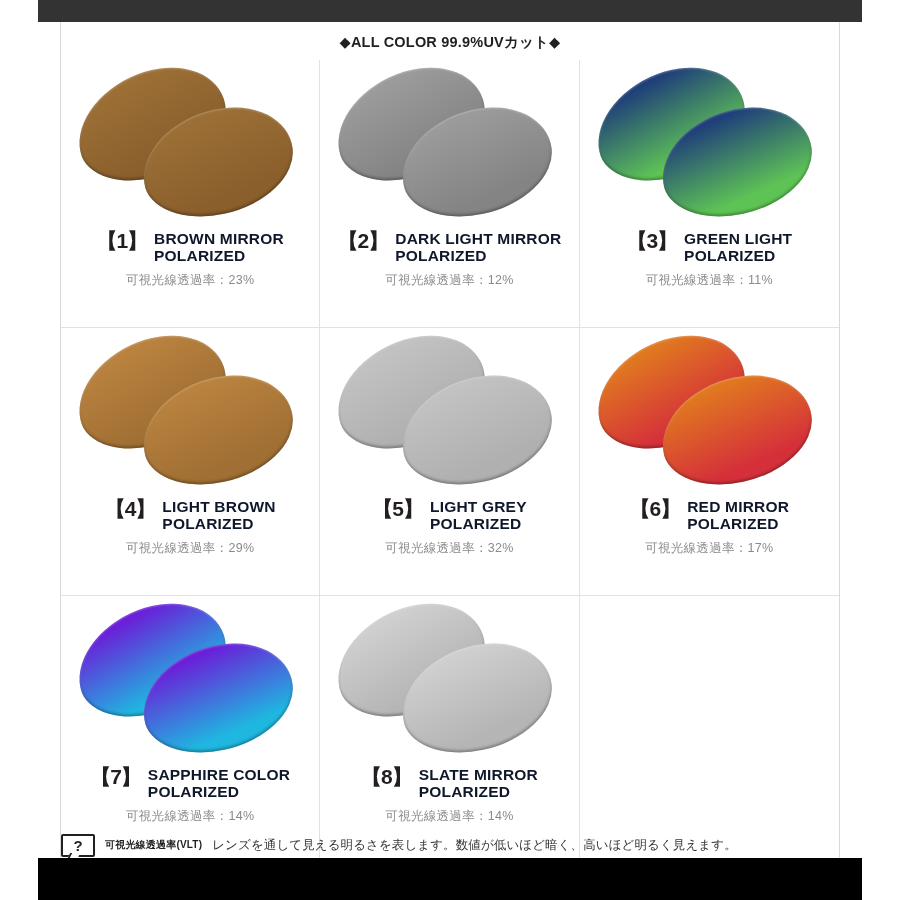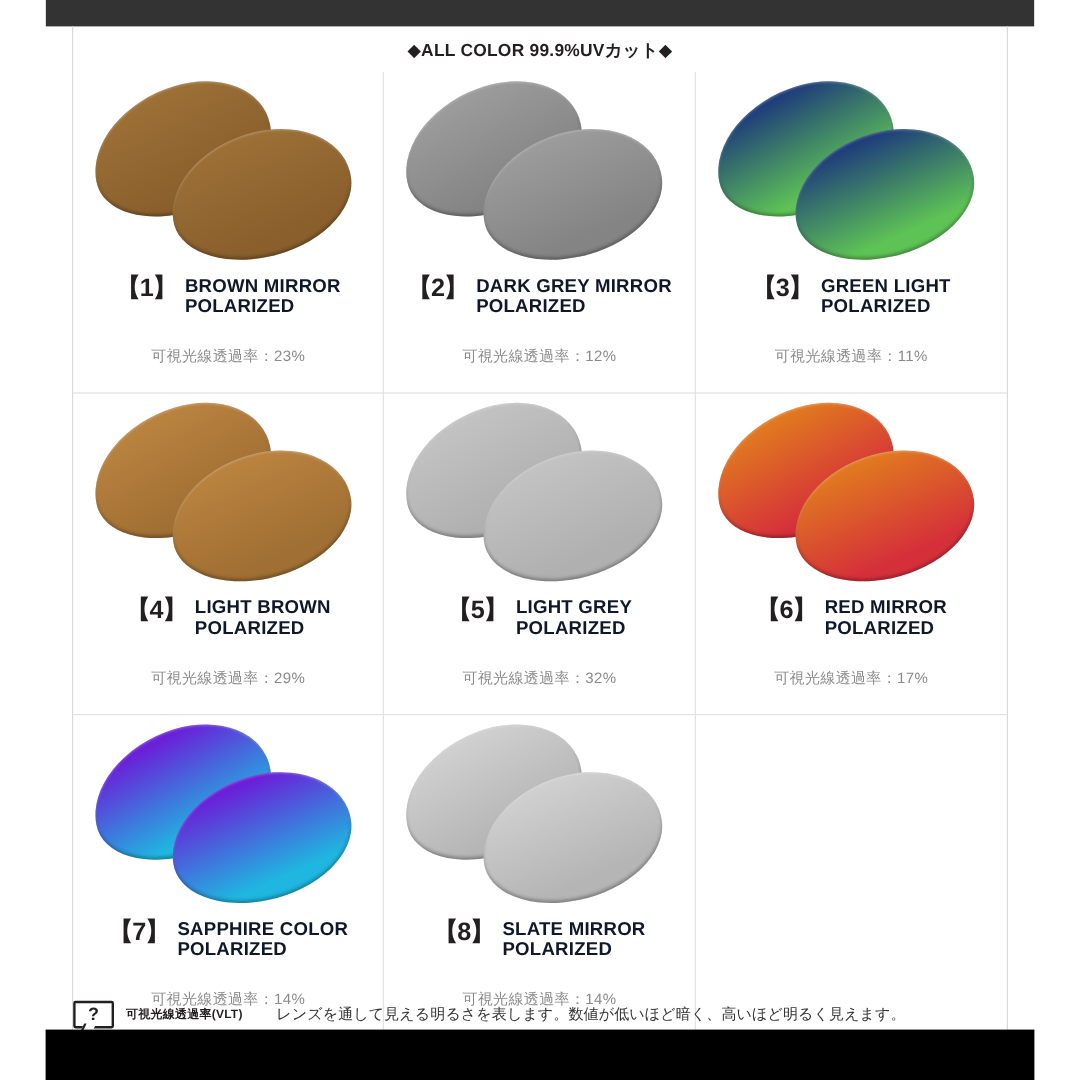--- a/index.html
+++ b/index.html
@@ -147,21 +147,21 @@
   }
   .cap-name {
     font-size: 15.5px;
     font-weight: bold;
     color: #0f172a;
     letter-spacing: 0.2px;
     text-align: left;
     white-space: pre-line;
   }
   .cap-vlt {
-    margin-top: 24px;
+    margin-top: 7px;
     font-size: 12.5px;
     color: #8a8a8a;
     letter-spacing: 0.3px;
   }
 
   
   .note {
     position: absolute;
     left: 61px; top: 828px;
     width: 778px;
@@ -197,21 +197,20 @@
     transform: skewX(-26deg);
   }
   .note-title {
     font-size: 10px;
     font-weight: bold;
     color: #231f20;
     letter-spacing: 0.2px;
     white-space: nowrap;
   }
   .note-text {
-    margin-left: 18px;
     font-size: 12.5px;
     color: #333333;
     letter-spacing: 0.1px;
     white-space: nowrap;
   }
   .note-divider {
     position: absolute;
     left: 61px; top: 866px;
     width: 778px; height: 1px;
     background: #d9d9d9;
@@ -248,21 +247,21 @@
     </div>
 
     <div class="cell">
       <div class="lens-art">
         <div class="lens back" style="background: linear-gradient(168deg, rgb(155, 155, 155) 0%, rgb(155, 155, 155) 14%, rgb(132, 132, 132) 78%, rgb(132, 132, 132) 100%);"></div>
         <div class="lens front" style="background: linear-gradient(168deg, rgb(155, 155, 155) 0%, rgb(155, 155, 155) 14%, rgb(132, 132, 132) 78%, rgb(132, 132, 132) 100%);"></div>
       </div>
       <div class="caption">
         <div class="cap-row">
           <span class="cap-index">【2】</span>
-          <span class="cap-name">DARK GREY MIRROR
+          <span class="cap-name">DARK LIGHT MIRROR
 POLARIZED</span>
         </div>
         <div class="cap-vlt">可視光線透過率：12%</div>
       </div>
     </div>
 
     <div class="cell">
       <div class="lens-art">
         <div class="lens back" style="background: linear-gradient(168deg, rgb(31, 63, 122) 0%, rgb(31, 63, 122) 14%, rgb(94, 195, 85) 78%, rgb(94, 195, 85) 100%);"></div>
         <div class="lens front" style="background: linear-gradient(168deg, rgb(31, 63, 122) 0%, rgb(31, 63, 122) 14%, rgb(94, 195, 85) 78%, rgb(94, 195, 85) 100%);"></div>

